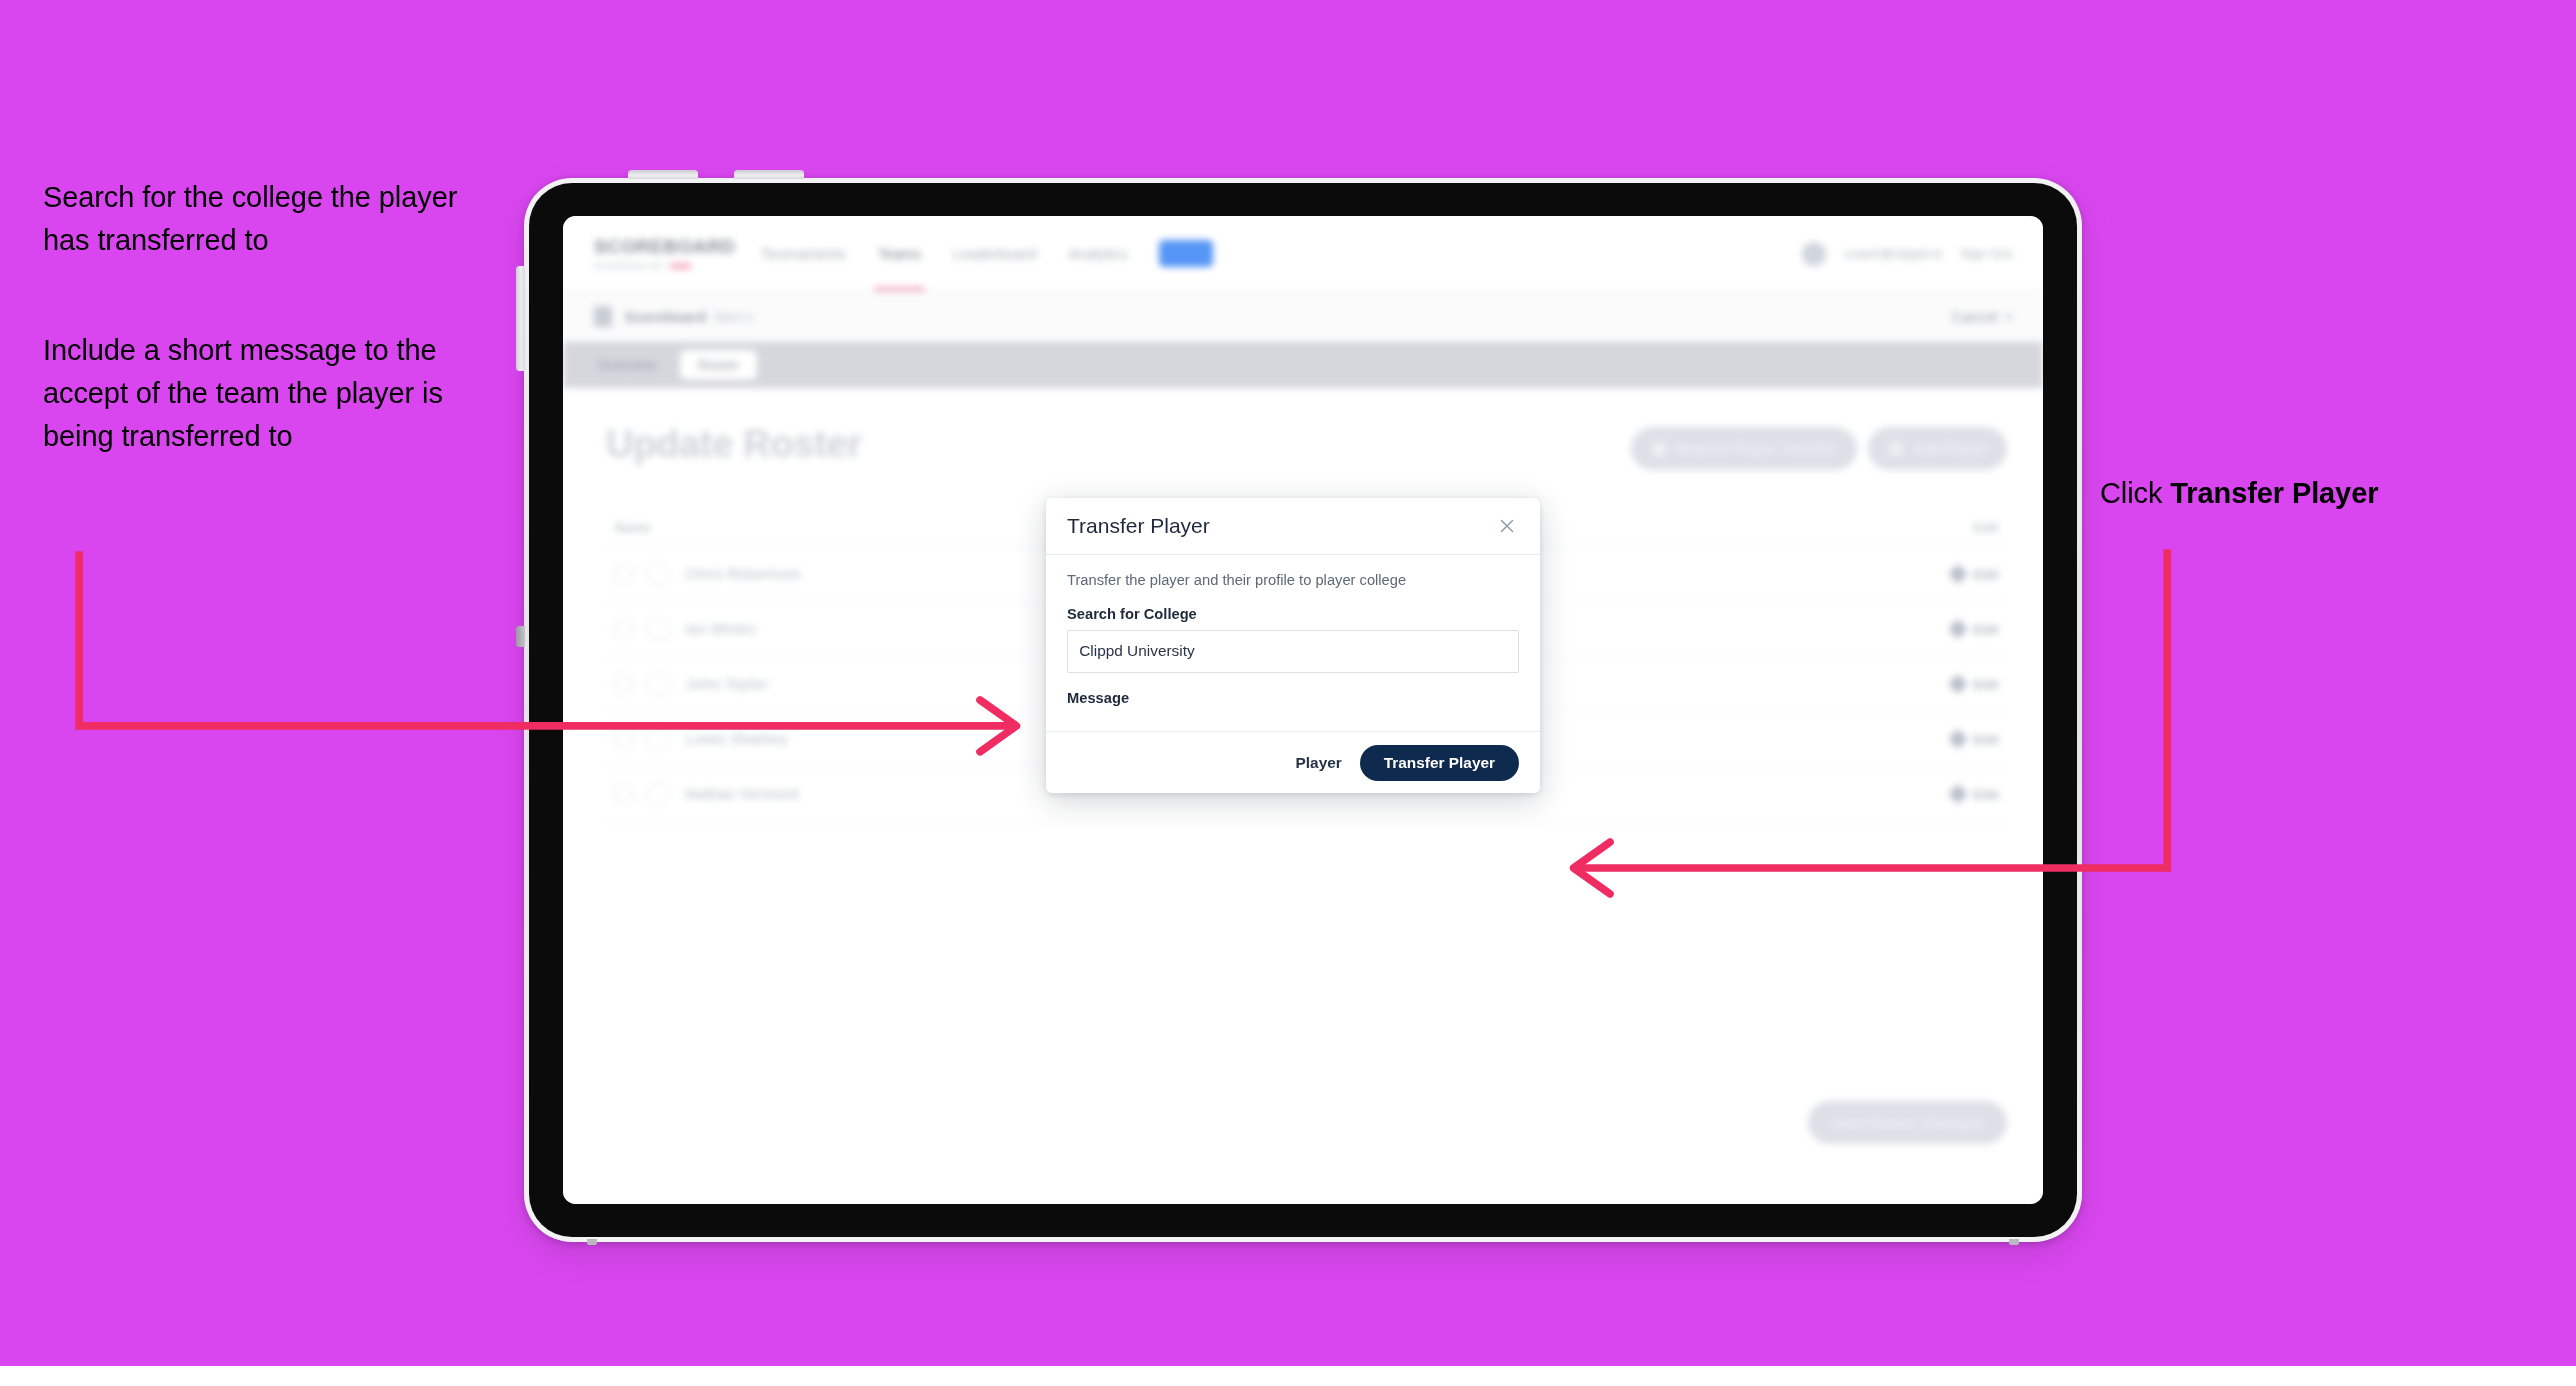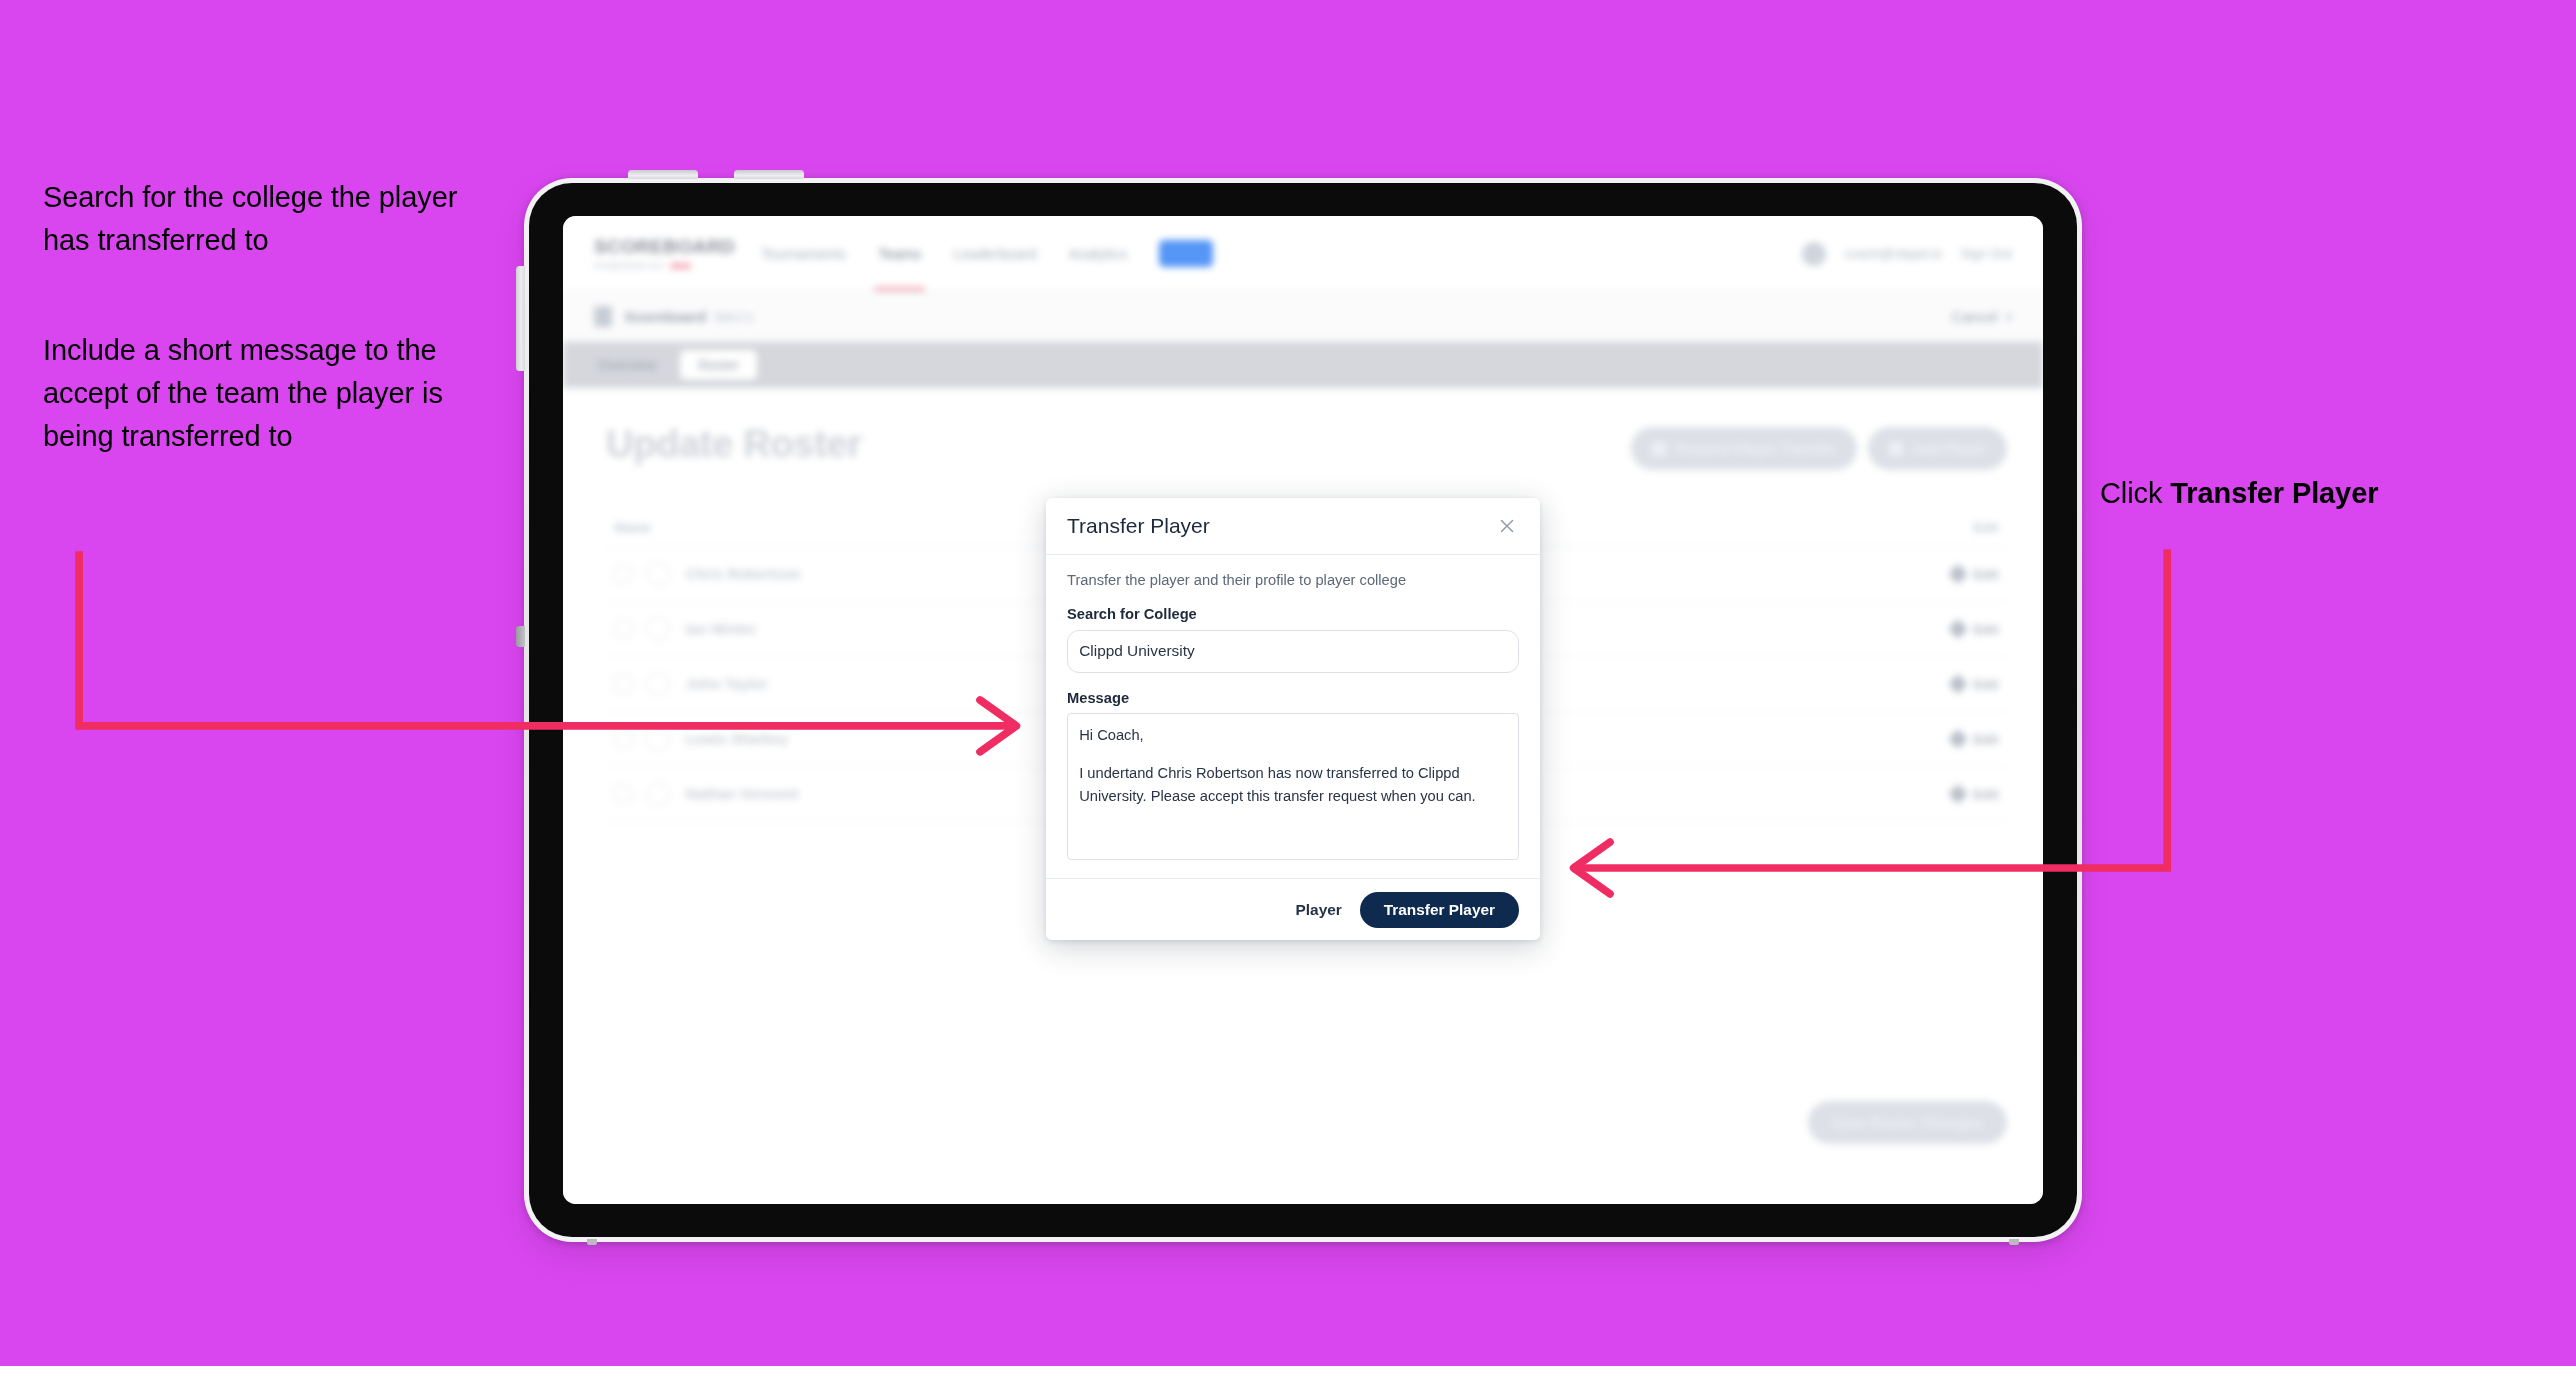--- a/index.html
+++ b/index.html
@@ -200,21 +200,21 @@
   #modal-title { font-size: 21px; color: #1e2a3c; font-weight: 400; }
   #modal-close {
     margin-left: auto; width: 24px; height: 24px;
     display: flex; align-items: center; justify-content: center;
     color: #8e97a5;
   }
   #modal-body { padding: 17px 21px 18px 21px; }
   #modal-desc { font-size: 14.7px; color: #5d6878; margin-bottom: 18px; font-weight: 400; }
   .field-label { font-size: 14.7px; color: #1e2a3c; font-weight: 600; margin-bottom: 7.7px; }
   #college-input {
-    width: 100%; height: 43px; border: 0.7px solid #dde1e7; border-radius: 12px;
+    width: 100%; height: 43px; border: 0.7px solid #dde1e7; border-radius: 1px;
     display: flex; align-items: center; padding: 0 11.2px;
     font-size: 15.4px; color: #2a3446; background: #fff; margin-bottom: 17px;
   }
   #message-box {
     width: 100%; height: 147px; border: 0.7px solid #dde1e7; border-radius: 4.2px;
     padding: 9.8px 11.2px; background: #fff;
   }
   #message-box p { font-size: 14.7px; color: #2a3446; line-height: 1.55; }
   #message-box p.gap { margin-top: 15.4px; }
   #modal-foot {
@@ -375,24 +375,20 @@
       </div>
     </div>
 
     <div id="modal-body">
       <div id="modal-desc">Transfer the player and their profile to player college</div>
 
       <div class="field-label">Search for College</div>
       <div id="college-input">Clippd University</div>
 
       <div class="field-label">Message</div>
-      <div id="message-box">
-        <p>Hi Coach,</p>
-        <p class="gap">I undertand Chris Robertson has now transferred to Clippd University. Please accept this transfer request when you can.</p>
-      </div>
     </div>
 
     <div id="modal-foot">
       <div id="btn-cancel">Player</div>
       <div id="btn-transfer">Transfer Player</div>
     </div>
   </div>
 
   <svg id="arrows" viewBox="0 0 3680 1980">
 

